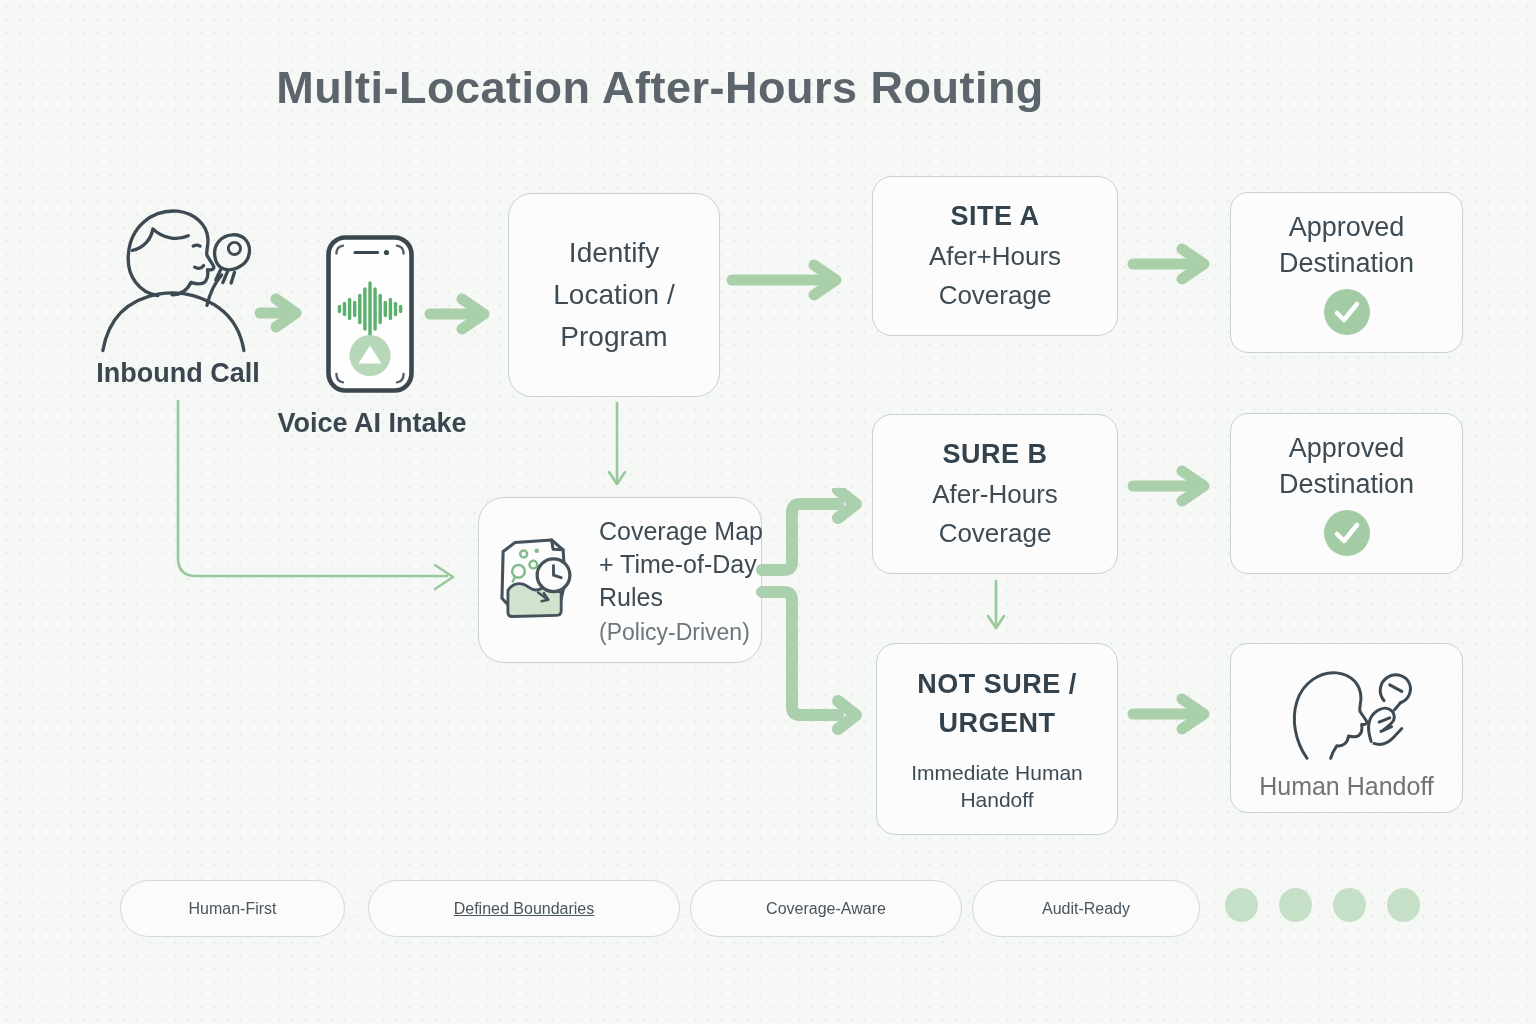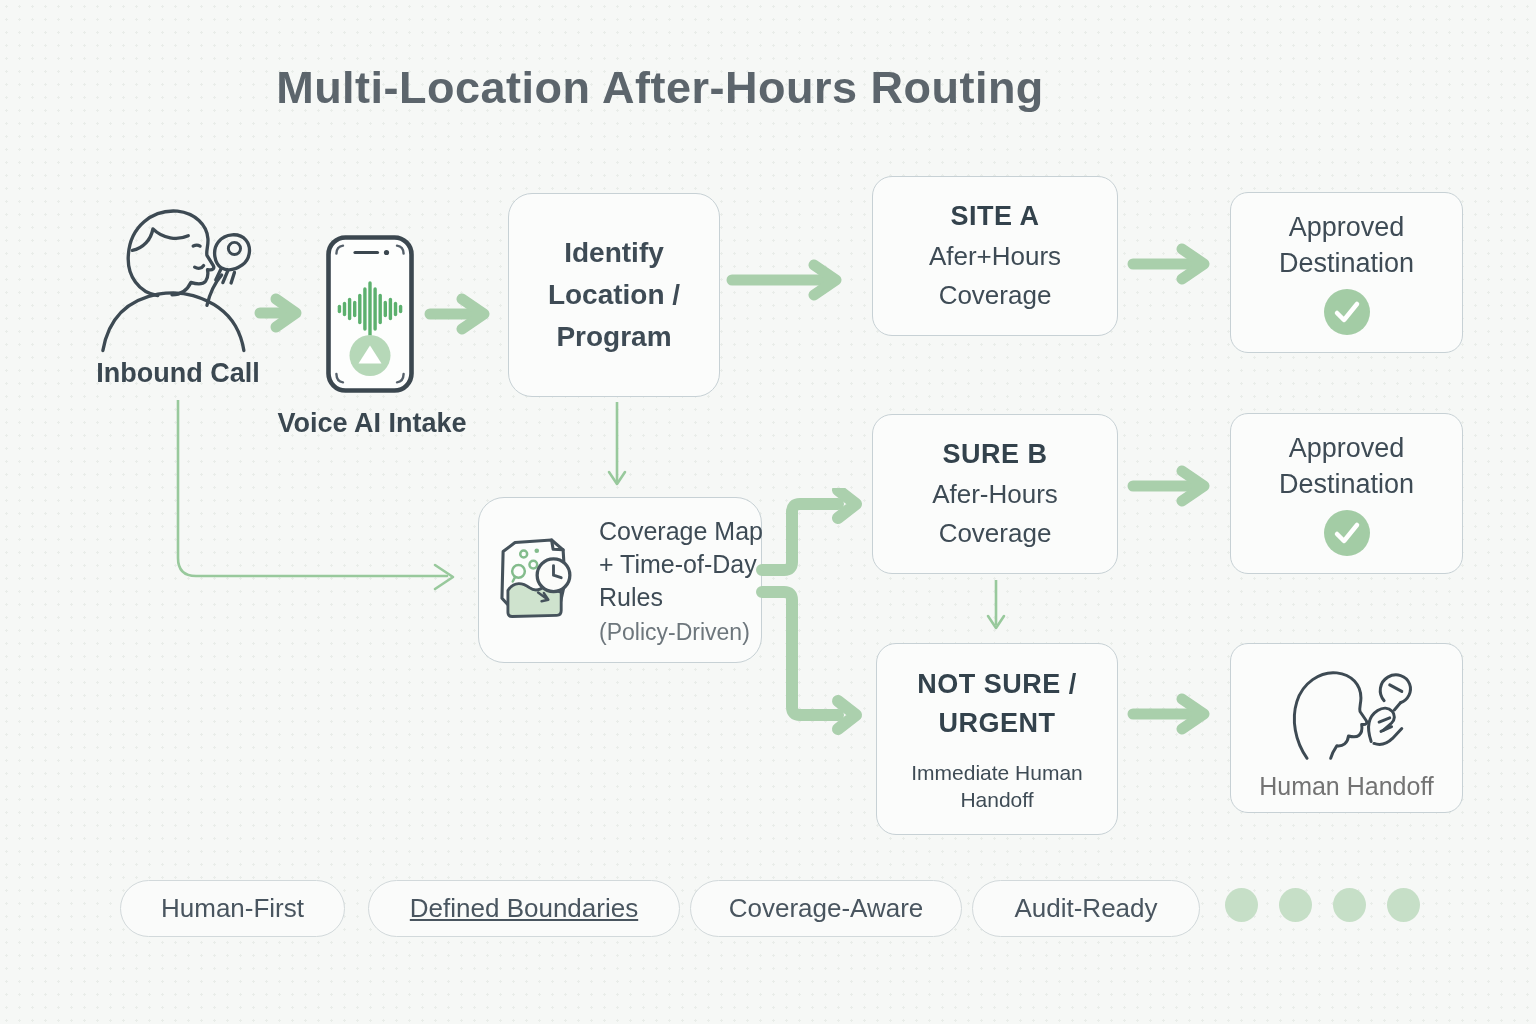--- a/index.html
+++ b/index.html
@@ -25,21 +25,21 @@
   }
   .free-label{position:absolute;text-align:center;color:#3a4750;font-weight:600;}
   .t-primary{font-size:28px;color:#3e4b55;line-height:1.5;}
   .t-node{font-size:26px;color:#3e4b55;line-height:1.5;}
   .t-bold{font-size:27px;font-weight:700;color:#33424c;line-height:1.45;letter-spacing:.5px;}
   .abs{position:absolute;}
   .pill{
     position:absolute;top:880px;height:57px;border-radius:29px;
     background:#fafbfa;border:1.5px solid #d2d9db;box-sizing:border-box;
     display:flex;align-items:center;justify-content:center;
-    font-size:26px;color:#49555f;
+    font-size:16px;color:#49555f;
   }
   .dot{
     position:absolute;top:888px;width:33px;height:34px;border-radius:50%;
     background:#c6dfc7;
   }
   svg{display:block;}
 </style>
 </head>
 <body>
 
@@ -101,21 +101,21 @@
   </div>
   <div class="free-label" style="left:262px;top:408px;width:220px;font-size:27px;">Voice AI Intake</div>
 
   <div class="abs" style="left:424px;top:292px;">
     <svg width="78" height="44" viewBox="0 0 78 44" fill="none" stroke="#a9cfab" stroke-width="11" stroke-linecap="round" stroke-linejoin="round">
       <path d="M6 22 H50"></path>
         <path d="M38 7 L60 22 L38 37"></path>
     </svg>
   </div>
 
-  <div class="node" style="left:508px;top:193px;width:212px;height:204px;border-radius:24px;font-weight:bold;">
+  <div class="node" style="left:508px;top:193px;width:212px;height:204px;border-radius:24px;">
     <div class="t-primary" style="width:160px;">Identify Location / Program</div>
   </div>
 
   <div class="abs" style="left:726px;top:258px;">
     <svg width="130" height="44" viewBox="0 0 130 44" fill="none" stroke="#a9cfab" stroke-width="11" stroke-linecap="round" stroke-linejoin="round">
       <path d="M6 22 H100"></path>
         <path d="M88 7 L110 22 L88 37"></path>
     </svg>
   </div>
 

